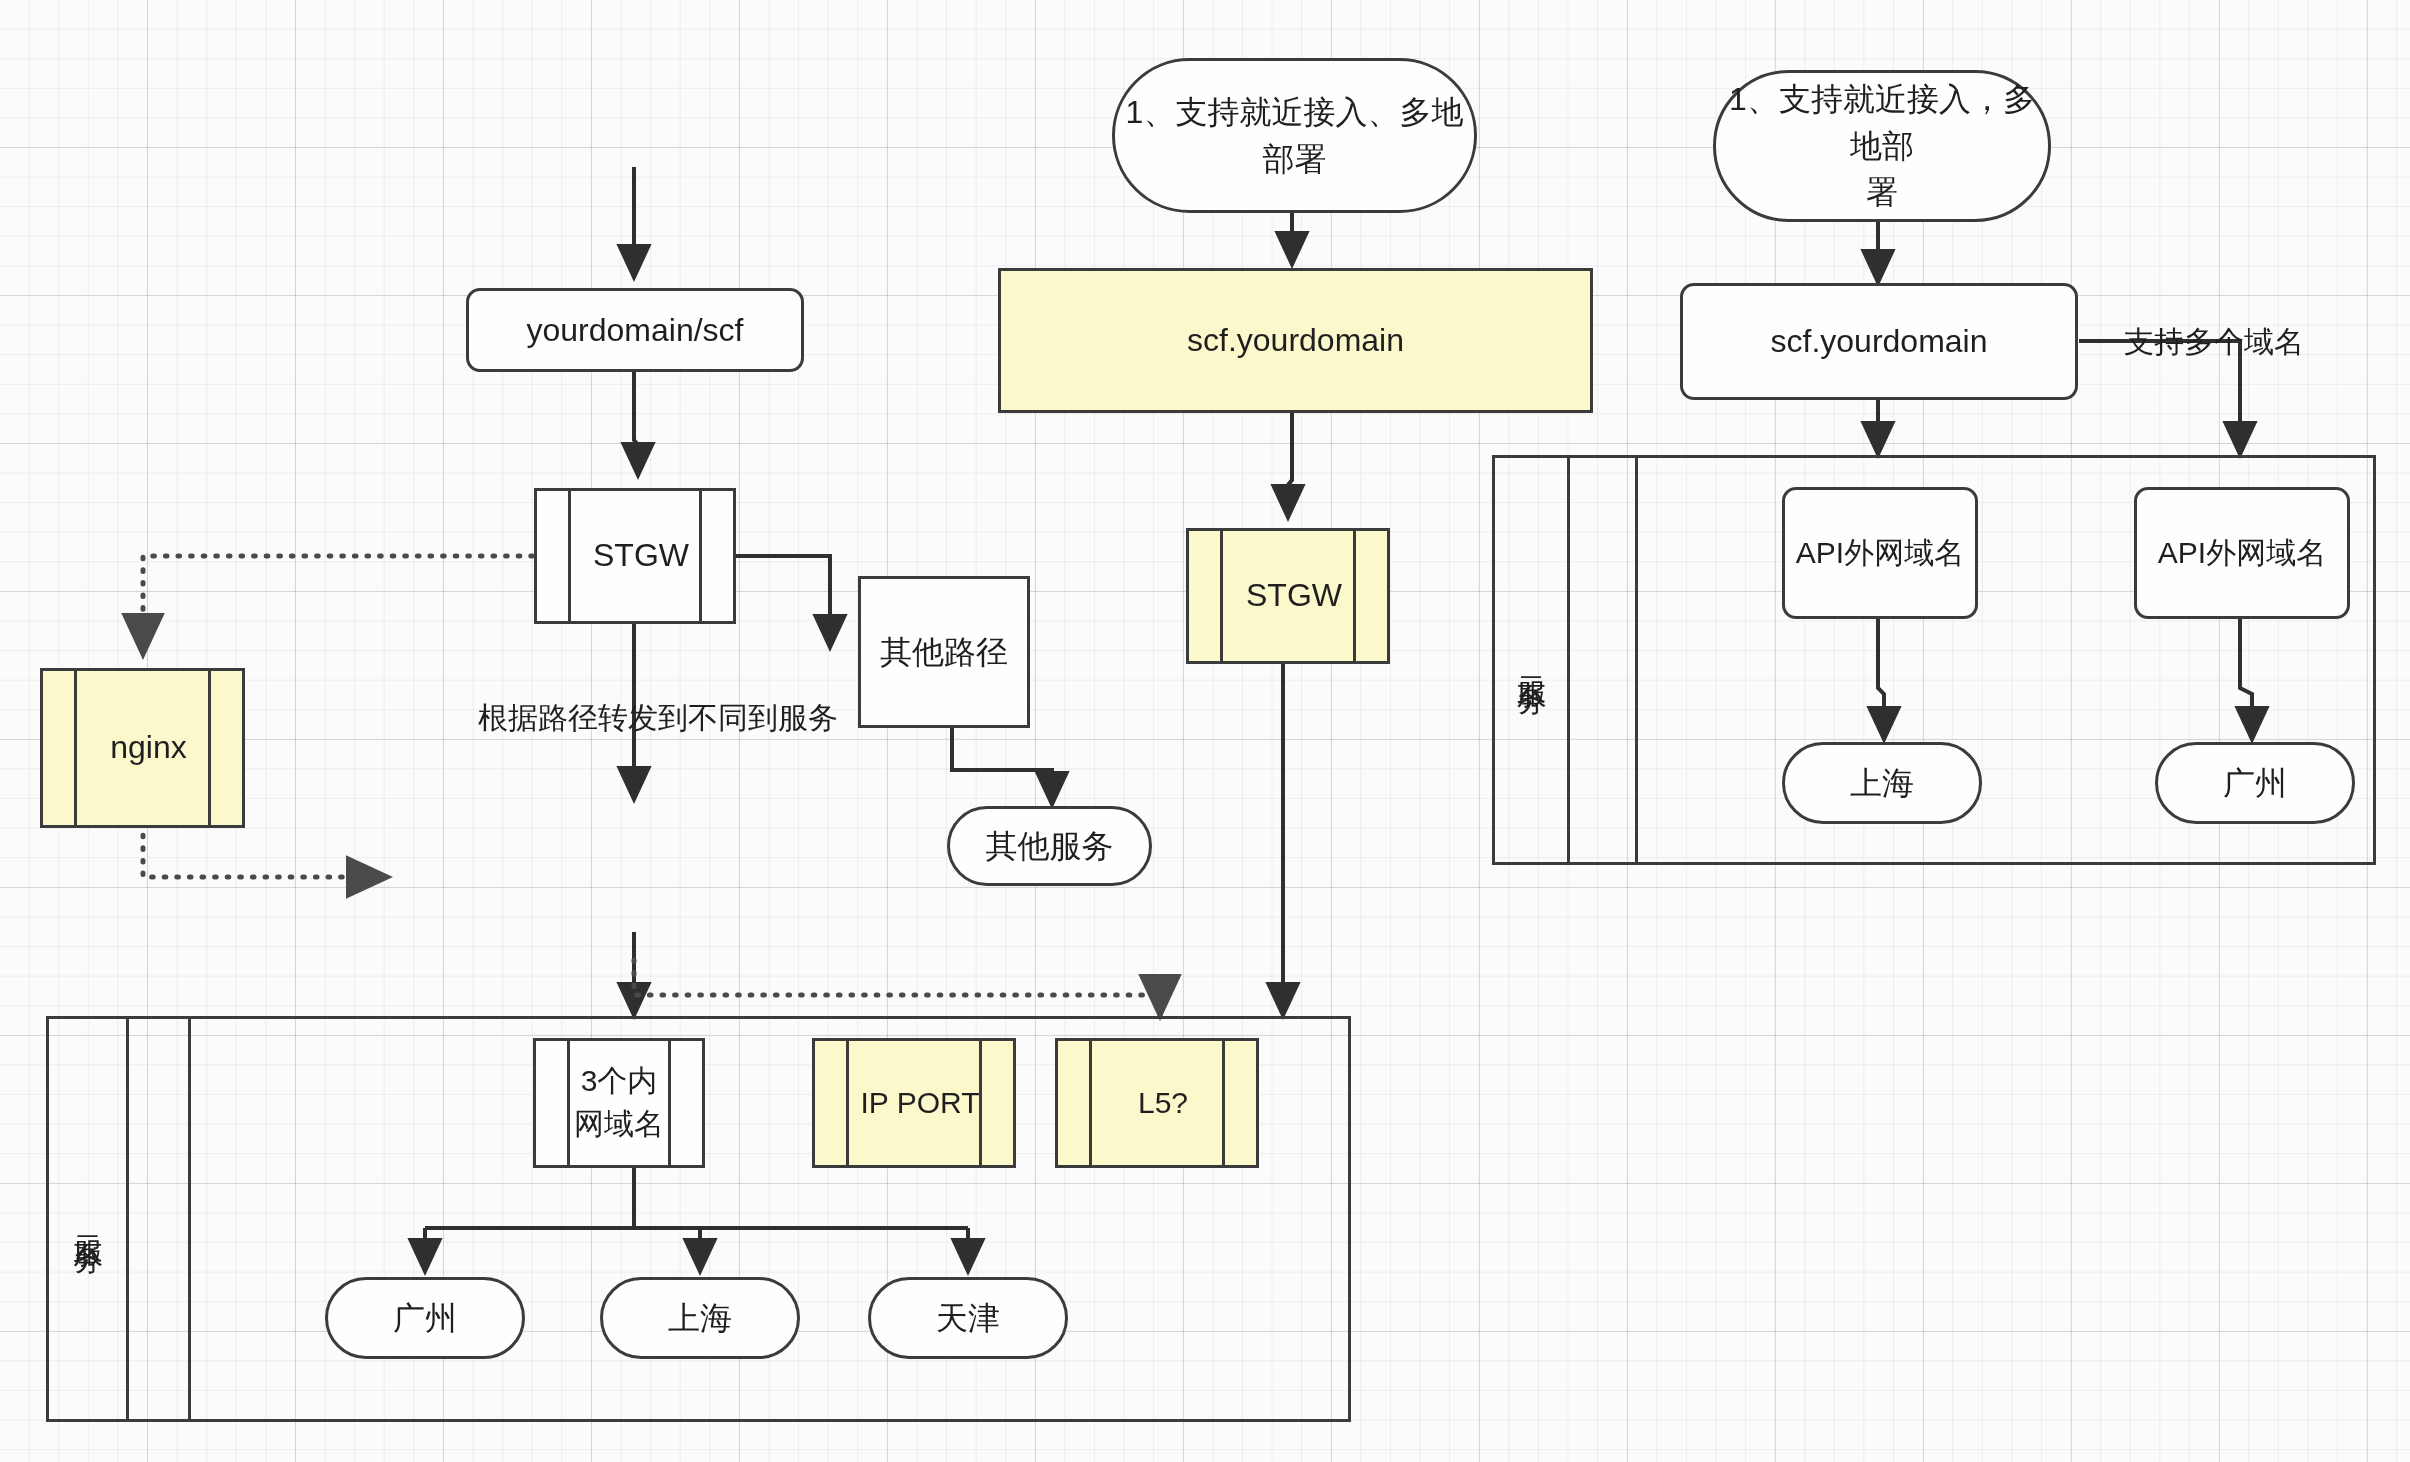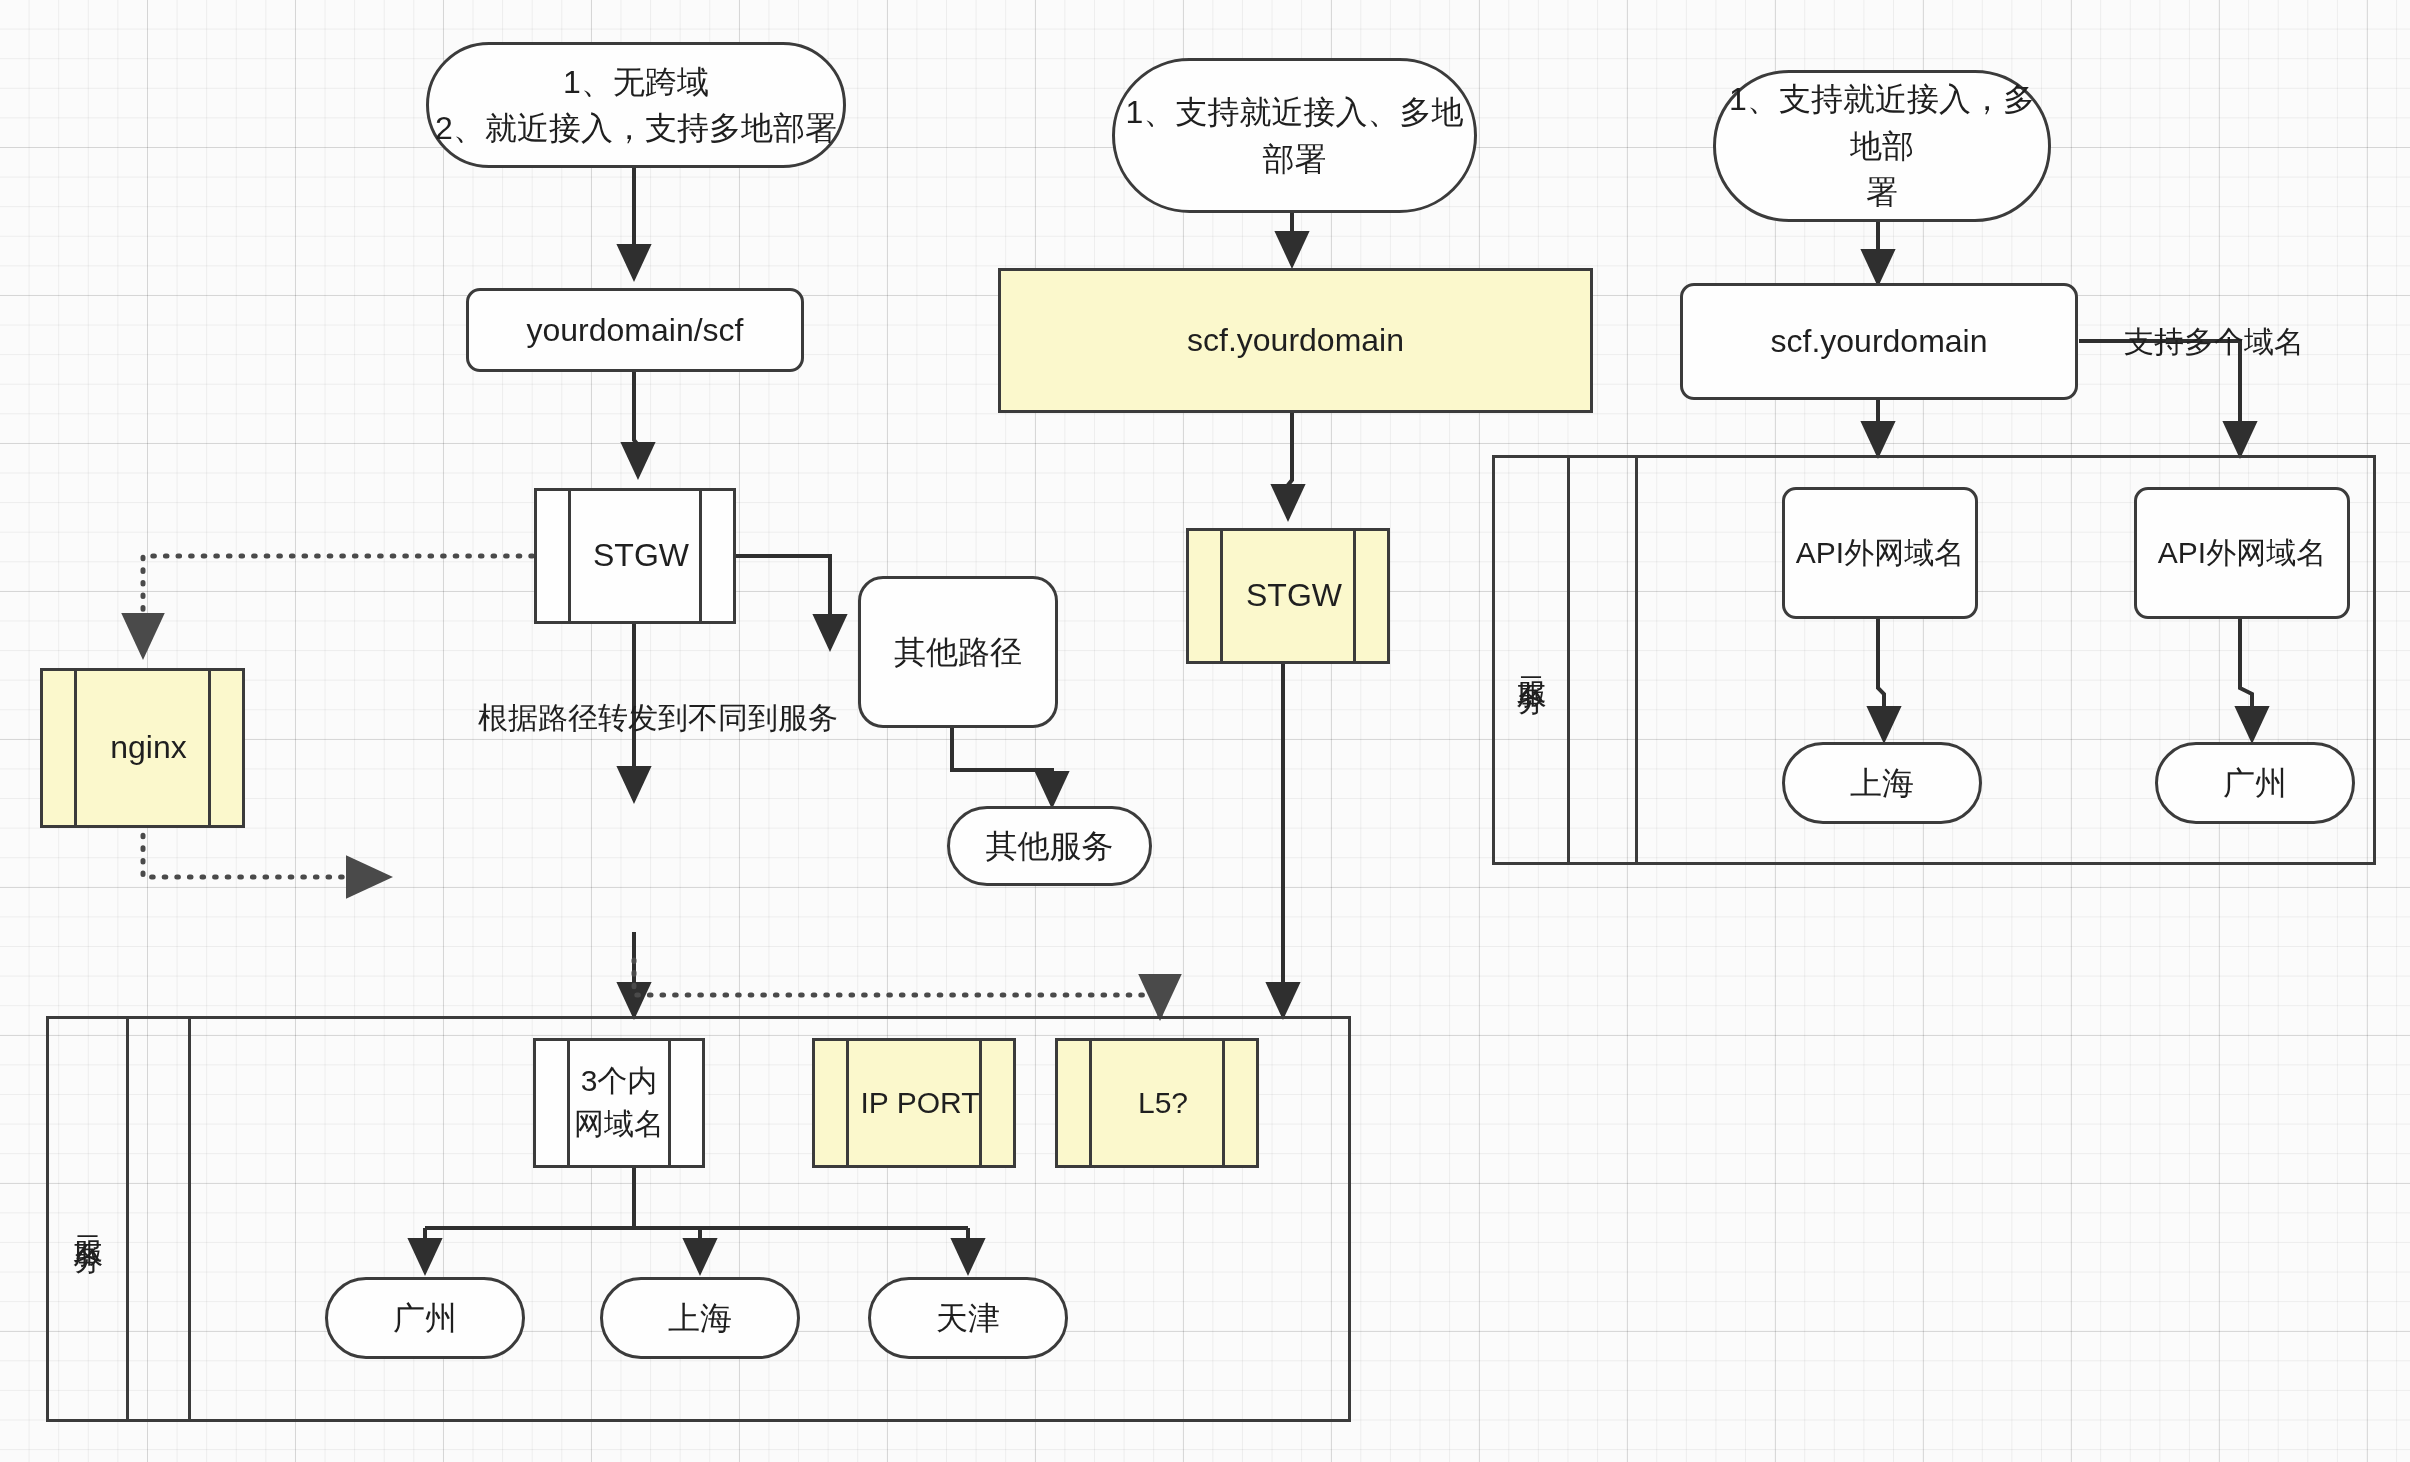--- a/index.html
+++ b/index.html
@@ -125,38 +125,36 @@
     <div class="lane2" style="left:72px;width:68px;"></div>
     <div class="ptitle fs30" style="width:72px;">云服务</div>
   </div>
 
   <div class="pool" style="left:46px;top:1016px;width:1305px;height:406px;">
     <div class="lane1" style="left:0;width:77px;"></div>
     <div class="lane2" style="left:77px;width:62px;"></div>
     <div class="ptitle fs30" style="width:77px;">云服务</div>
   </div>
 
-  <div class="node stadium fs32" style="left:426px;top:42px;width:420px;height:126px;">1、无跨域
-2、就近接入，支持多地部署</div>
 
   <div class="node rounded fs32" style="left:466px;top:288px;width:338px;height:84px;">yourdomain/scf</div>
 
   <div class="process fs32" style="left:534px;top:488px;width:202px;height:136px;">
     <div class="bar" style="left:31px;"></div>
     <div class="bar" style="right:31px;"></div>
     <div class="lbl fs32">STGW</div>
   </div>
 
   <div class="process yellow fs32" style="left:40px;top:668px;width:205px;height:160px;">
     <div class="bar" style="left:31px;"></div>
     <div class="bar" style="right:31px;"></div>
     <div class="lbl fs32">nginx</div>
   </div>
 
-  <div class="node sharp fs32" style="left:858px;top:576px;width:200px;height:152px;border-radius:25px;">其他路径</div>
+  <div class="node sharp fs32" style="left:858px;top:576px;width:172px;height:152px;">其他路径</div>
 
   <div class="node stadium fs32" style="left:947px;top:806px;width:205px;height:80px;">其他服务</div>
 
 
   <div class="edgelabel fs30" style="left:478px;top:698px;">根据路径转发到不同到服务</div>
 
   <div class="node stadium fs32" style="left:1112px;top:58px;width:365px;height:155px;">1、支持就近接入、多地部署</div>
 
   <div class="node sharp yellow fs32" style="left:998px;top:268px;width:595px;height:145px;">scf.yourdomain</div>
 

